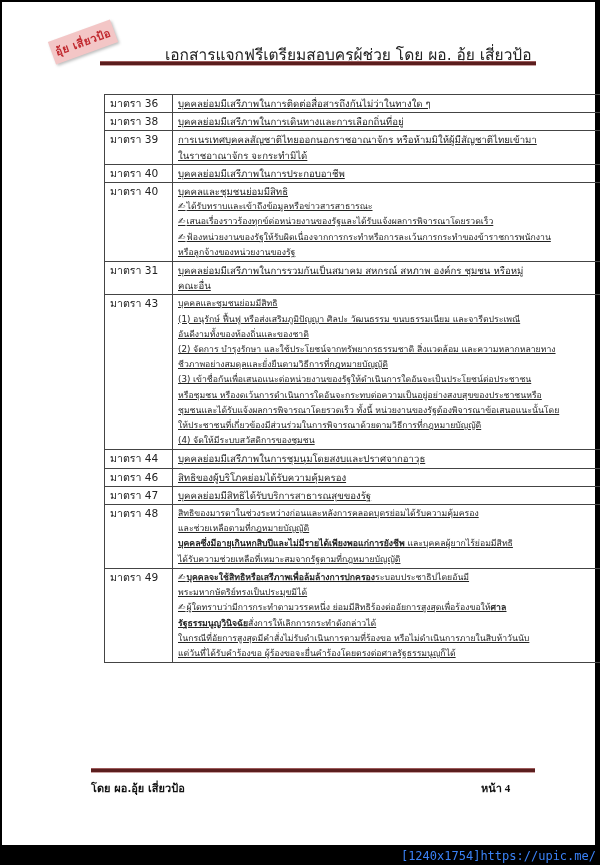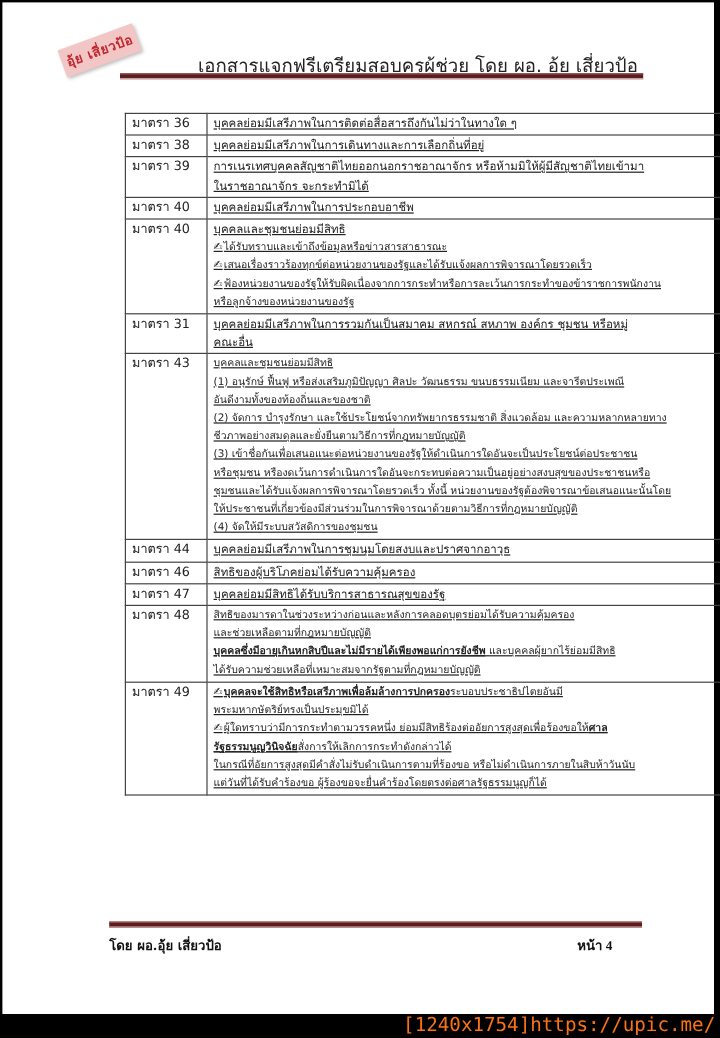--- a/index.html
+++ b/index.html
@@ -43,22 +43,22 @@
   .ul-bold { text-decoration: underline; font-weight: bold; }
   .footer-left {
     position: absolute; left: 89px; top: 777px; font-family: "DejaVu Serif", serif;
     font-weight: bold; font-size: 11px; color: #111;
   }
   .footer-right {
     position: absolute; left: 479px; top: 777px; font-family: Liberation Serif, serif;
     font-weight: bold; font-size: 11px; color: #111;
   }
   .watermark {
-    position: absolute; right: 4px; bottom: 2px; color: #f97316;
-    font-family: "DejaVu Sans Mono", monospace; font-size: 16px;
+    position: absolute; right: 4px; bottom: 2px; color: #3b82f6;
+    font-family: "DejaVu Sans Mono", monospace; font-size: 12px;
   }
 </style>
 </head>
 <body>
 
 <div class="page">
   <div class="stamp">
     <span>อุ้ย เสี่ยวป้อ</span>
   </div>
   <div class="header-title">เอกสารแจกฟรีเตรียมสอบครูผู้ช่วย   โดย ผอ. อุ้ย เสี่ยวป้อ</div>

